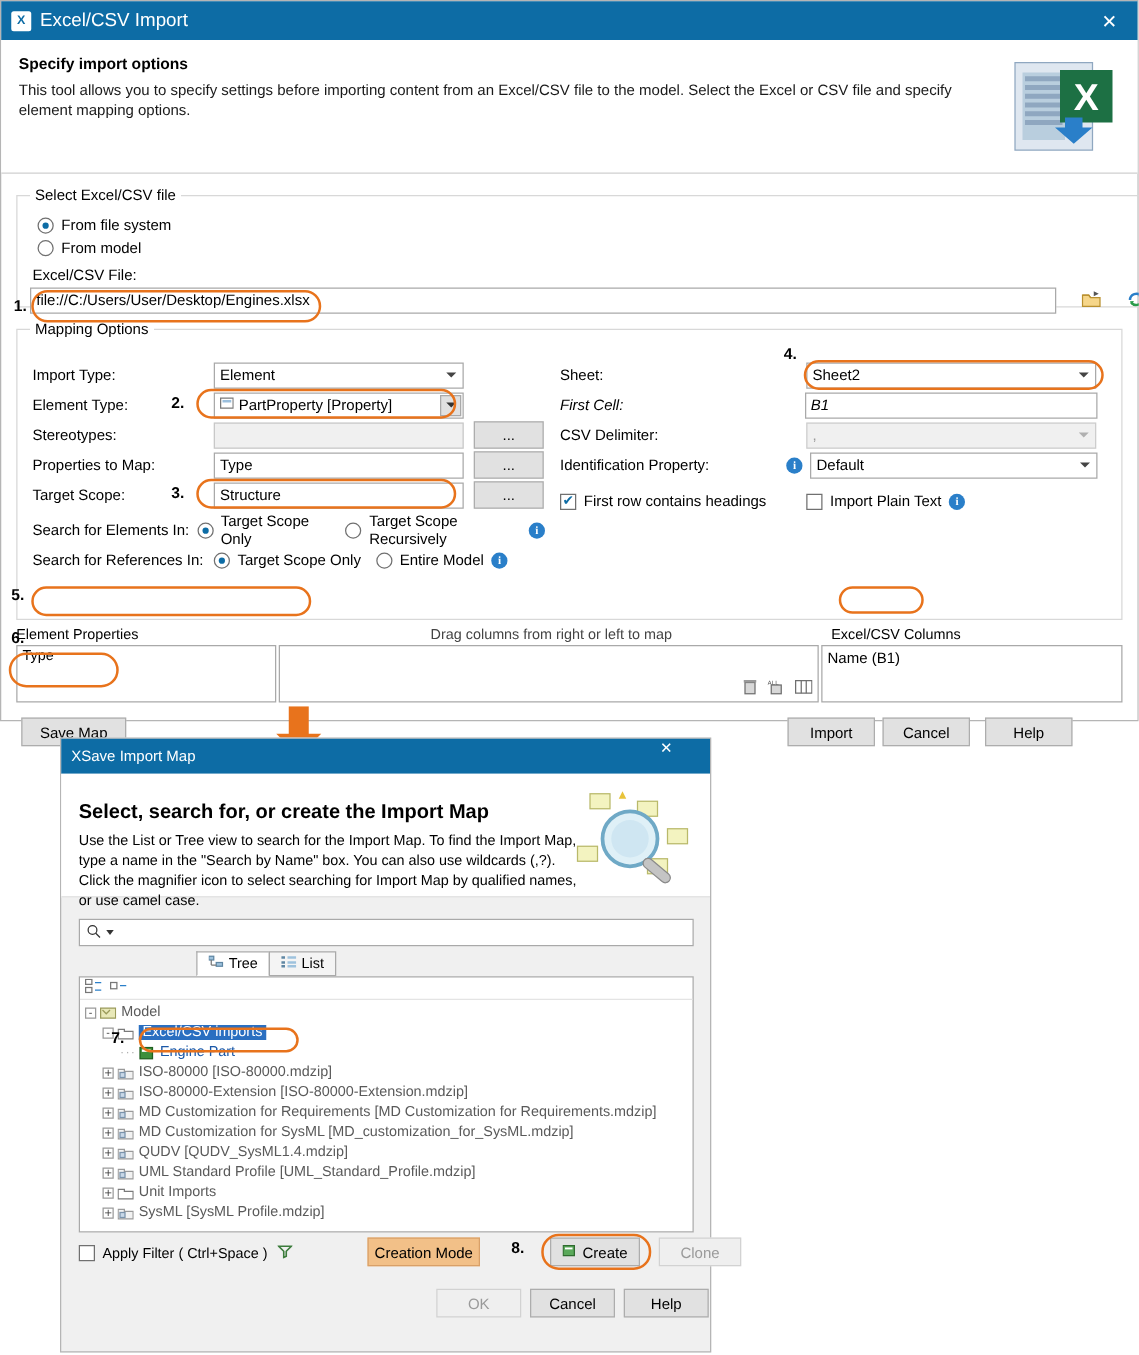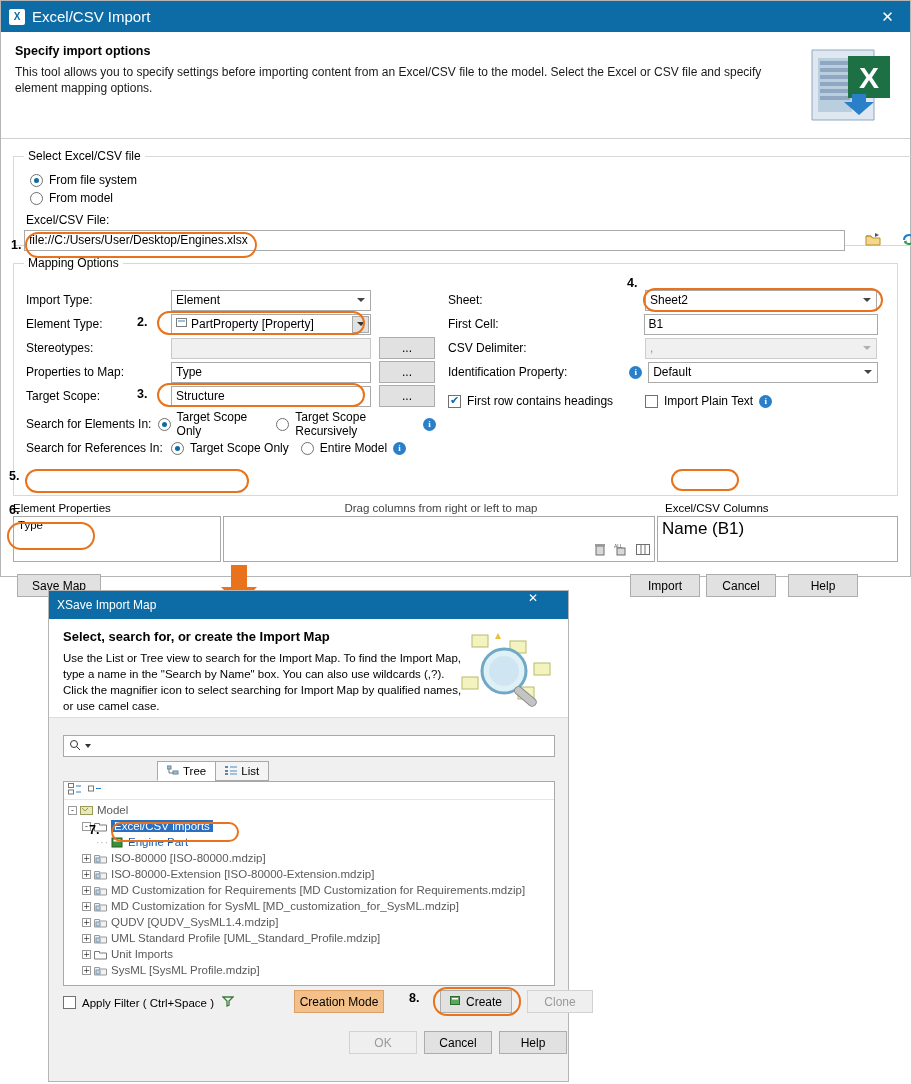--- a/index.html
+++ b/index.html
@@ -122,21 +122,21 @@
   .maprow { display: flex; align-items: stretch; }
   .mapbox { border: 1px solid #a9a9a9; background: #fff; height: 46px; }
 
   
   .dialog-sub {
     position: absolute; left: 48px; top: 590px; width: 521px; height: 492px;
     background: #f0f0f0; border: 1px solid #b5b5b5;
   }
   .sub-title { height: 28px; background: #0d6ca5; color: #fff; display: flex; align-items: center; padding-left: 8px; }
   .sub-header { background: #fff; padding: 10px 14px; position: relative; height: 99px; border-bottom: 1px solid #dcdcdc; }
-  .sub-header h3 { margin: 0 0 6px 0; font-size: 13px; }
+  .sub-header h3 { margin: 12px 0 6px 0; font-size: 16px; }
   .sub-header p { margin: 0; font-size: 11.5px; line-height: 1.4; width: 400px; }
 
   .search-box {
     position: absolute; left: 14px; top: 144px; width: 492px; height: 22px;
     border: 1px solid #a9a9a9; background: #fff; display: flex; align-items: center; padding: 0 5px;
   }
   .tabs { position: absolute; left: 60px; top: 170px; display: flex; margin-left: 48px; }
   .tab {
     height: 20px; border: 1px solid #a9a9a9; background: #f4f4f4;
     display: flex; align-items: center; padding: 0 9px; font-size: 11.5px; margin-right: -1px;
@@ -302,21 +302,21 @@
         </div>
 
         <div style="position:absolute; left:434px; top:18px; width:430px;">
           <div style="display:flex; align-items:center; height:24px;">
             <div style="width:197px;">Sheet:</div>
             <div class="combo" style="width:232px;">
               <span>Sheet2</span>
               <span class="arrow"></span>
             </div>
           </div>
-          <div style="display:flex; align-items:center; height:24px;">
+          <div style="display:flex; align-items:center; height:24px;font-style:italic;">
             <div style="width:197px;">First Cell:</div>
             <div class="fakeinput" style="width:236px;">B1</div>
           </div>
           <div style="display:flex; align-items:center; height:24px;">
             <div style="width:197px;">CSV Delimiter:</div>
             <div class="combo disabled" style="width:232px;">
               <span>,</span>
               <span class="arrow"></span>
             </div>
           </div>
@@ -369,21 +369,21 @@
               <span>
                 <svg width="14" height="13" viewBox="0 0 14 13">
                     <rect x="0.5" y="1.5" width="13" height="10" fill="#fff" stroke="#6f6f6f"></rect>
                     <line x1="5" y1="1.5" x2="5" y2="11.5" stroke="#6f6f6f"></line>
                     <line x1="9" y1="1.5" x2="9" y2="11.5" stroke="#6f6f6f"></line>
                   </svg>
               </span>
             </div>
           </div>
           <div class="mapbox" style="flex:1; margin-left:2px;">
-            <div style="font-size:17px; padding:2px 4px;">Name (B1)</div>
+            <div style="font-size:12px; padding:2px 4px;">Name (B1)</div>
           </div>
         </div>
       </div>
 
       <div style="position:relative; margin-top:10px; height:26px;">
         <div class="btn" style="position:absolute; left:4px; width:84px; height:23px;">Save Map</div>
         <div class="btn" style="position:absolute; right:198px; width:70px; height:23px;">Import</div>
         <div class="btn" style="position:absolute; right:122px; width:70px; height:23px;">Cancel</div>
         <div class="btn" style="position:absolute; right:40px; width:70px; height:23px;">Help</div>
       </div>

